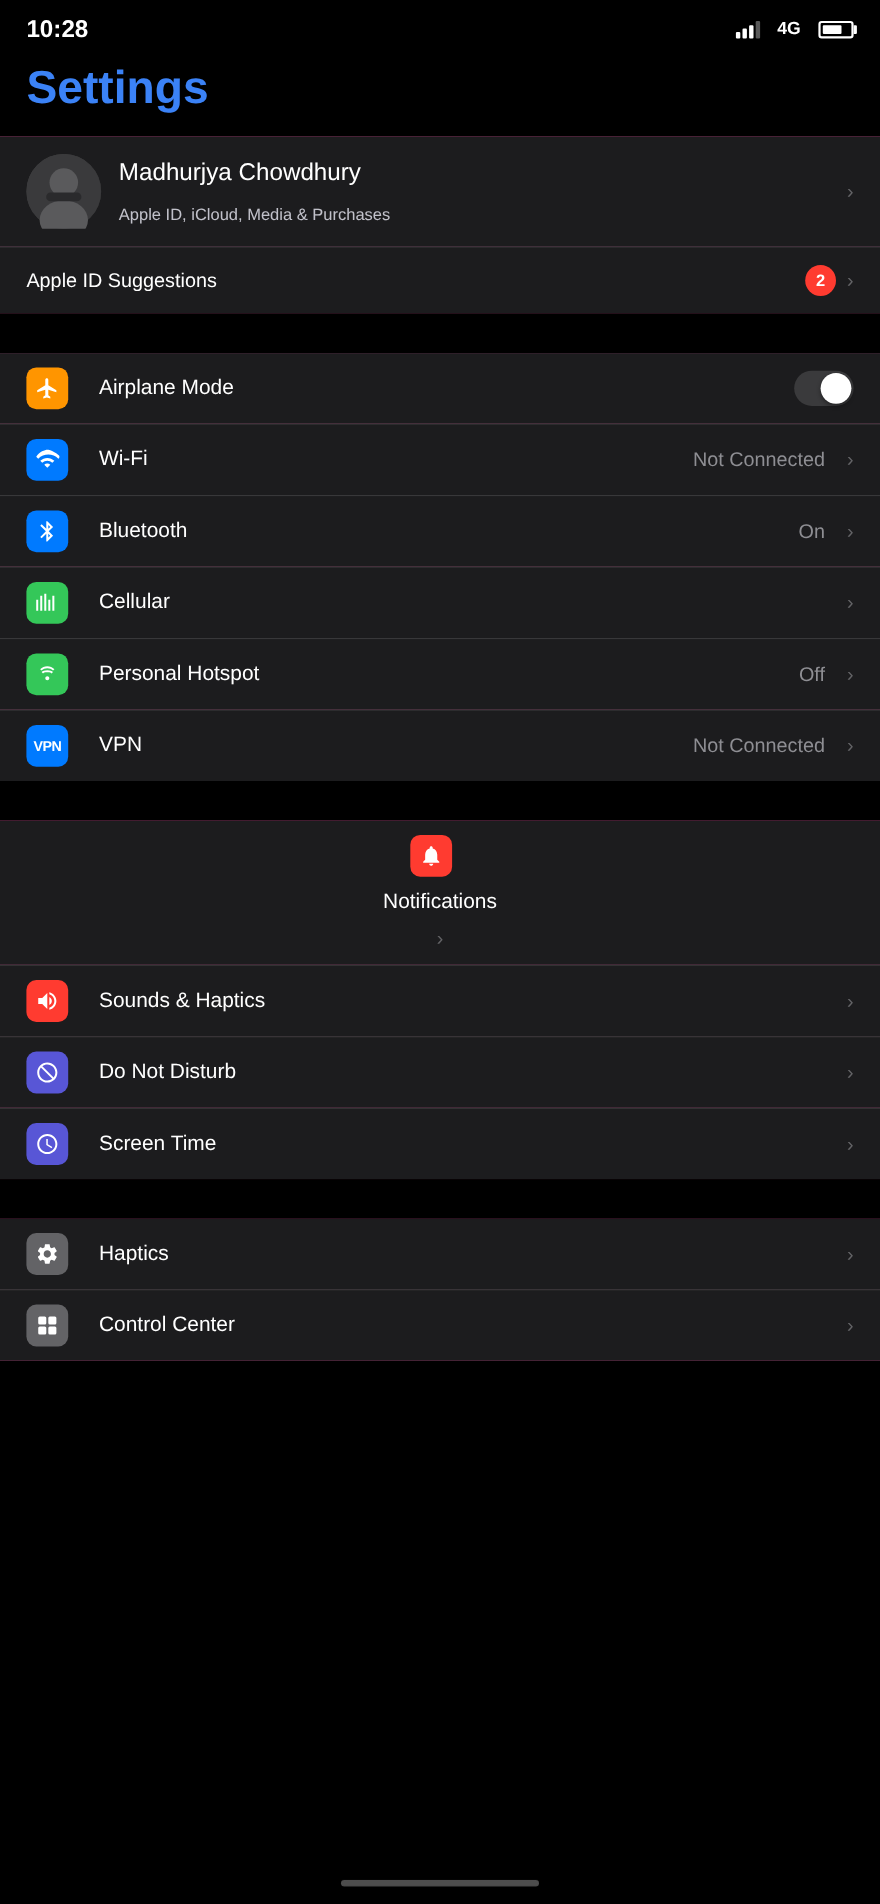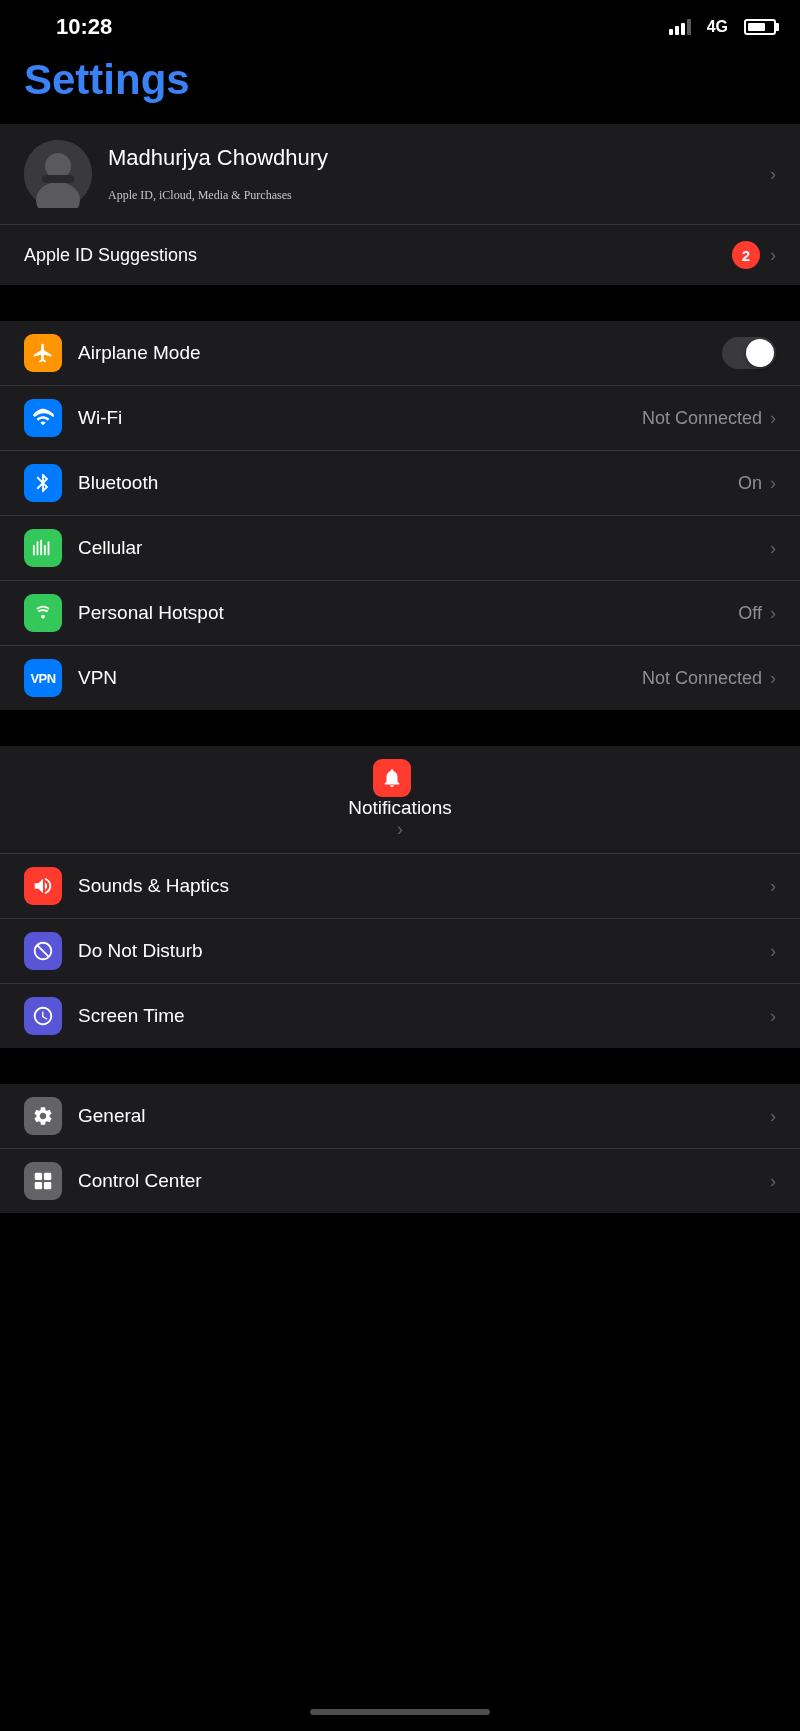--- a/index.html
+++ b/index.html
@@ -19,21 +19,20 @@
       display: flex;
       justify-content: space-between;
       align-items: center;
       padding: 14px 24px 8px 24px;
       background: #000;
     }
     .status-time {
       font-size: 22px;
       font-weight: 600;
       color: #fff;
-      margin-left: 32px;
     }
     .status-right {
       display: flex;
       align-items: center;
       gap: 16px;
     }
     .signal-bars {
       display: flex;
       align-items: flex-end;
       gap: 2px;
@@ -115,24 +114,23 @@
     }
     .profile-info {
       flex: 1;
     }
     .profile-name {
       font-size: 22px;
       font-weight: 500;
       color: #fff;
     }
     .profile-sub {
-      font-size: 12px;
+      font-size: 15px;
       color: #ebebf5cc;
       margin-top: 17px;
-      font-family: Liberation Serif, serif;
     }
     .chevron {
       color: #636366;
       font-size: 18px;
     }
 
     
     .suggestions-row {
       display: flex;
       align-items: center;
@@ -162,20 +160,21 @@
 
     
     .settings-row {
       display: flex;
       align-items: center;
       padding: 13px 24px;
       background: #1c1c1e;
       border-top: 1px solid #38383a;
       cursor: pointer;
       min-height: 58px;
+      gap: 12px;
     }
     .settings-row:first-child {
       border-top: none;
     }
     .icon-wrap {
       width: 38px;
       height: 38px;
       border-radius: 9px;
       display: flex;
       align-items: center;
@@ -429,21 +428,21 @@
 <div class="section-gap"></div>
 
 <div class="section">
 
   <div class="settings-row" style="border-top:none;">
     <div class="icon-wrap" style="background:#636366;">
       <svg viewBox="0 0 24 24">
         <path d="M19.14 12.94c.04-.3.06-.61.06-.94 0-.32-.02-.64-.07-.94l2.03-1.58c.18-.14.23-.41.12-.61l-1.92-3.32c-.12-.22-.37-.29-.59-.22l-2.39.96c-.5-.38-1.03-.7-1.62-.94l-.36-2.54c-.04-.24-.24-.41-.48-.41h-3.84c-.24 0-.43.17-.47.41l-.36 2.54c-.59.24-1.13.57-1.62.94l-2.39-.96c-.22-.08-.47 0-.59.22L2.74 8.87c-.12.21-.08.47.12.61l2.03 1.58c-.05.3-.09.63-.09.94s.02.64.07.94l-2.03 1.58c-.18.14-.23.41-.12.61l1.92 3.32c.12.22.37.29.59.22l2.39-.96c.5.38 1.03.7 1.62.94l.36 2.54c.05.24.24.41.48.41h3.84c.24 0 .44-.17.47-.41l.36-2.54c.59-.24 1.13-.56 1.62-.94l2.39.96c.22.08.47 0 .59-.22l1.92-3.32c.12-.22.07-.47-.12-.61l-2.01-1.58zM12 15.6c-1.98 0-3.6-1.62-3.6-3.6s1.62-3.6 3.6-3.6 3.6 1.62 3.6 3.6-1.62 3.6-3.6 3.6z"></path>
       </svg>
     </div>
-    <span class="row-label">General</span>
+    <span class="row-label">Haptics</span>
     <span class="chevron">›</span>
   </div>
 
   <div class="settings-row">
     <div class="icon-wrap" style="background:#636366;">
       <svg viewBox="0 0 24 24">
         <rect x="3" y="3" width="8" height="8" rx="1.5" fill="#fff"></rect>
         <rect x="13" y="3" width="8" height="8" rx="1.5" fill="#fff"></rect>
         <rect x="3" y="13" width="8" height="8" rx="1.5" fill="#fff"></rect>
         <rect x="13" y="13" width="8" height="8" rx="1.5" fill="#fff"></rect>

